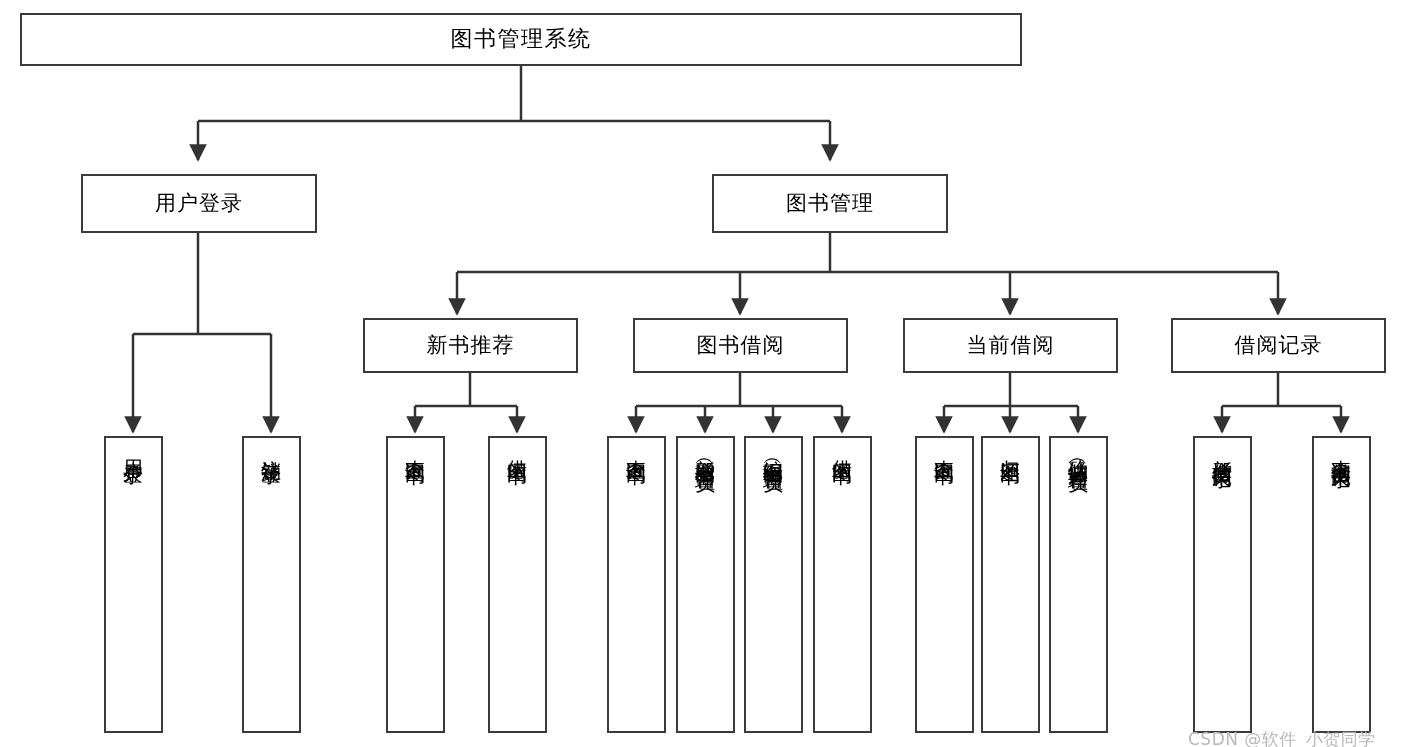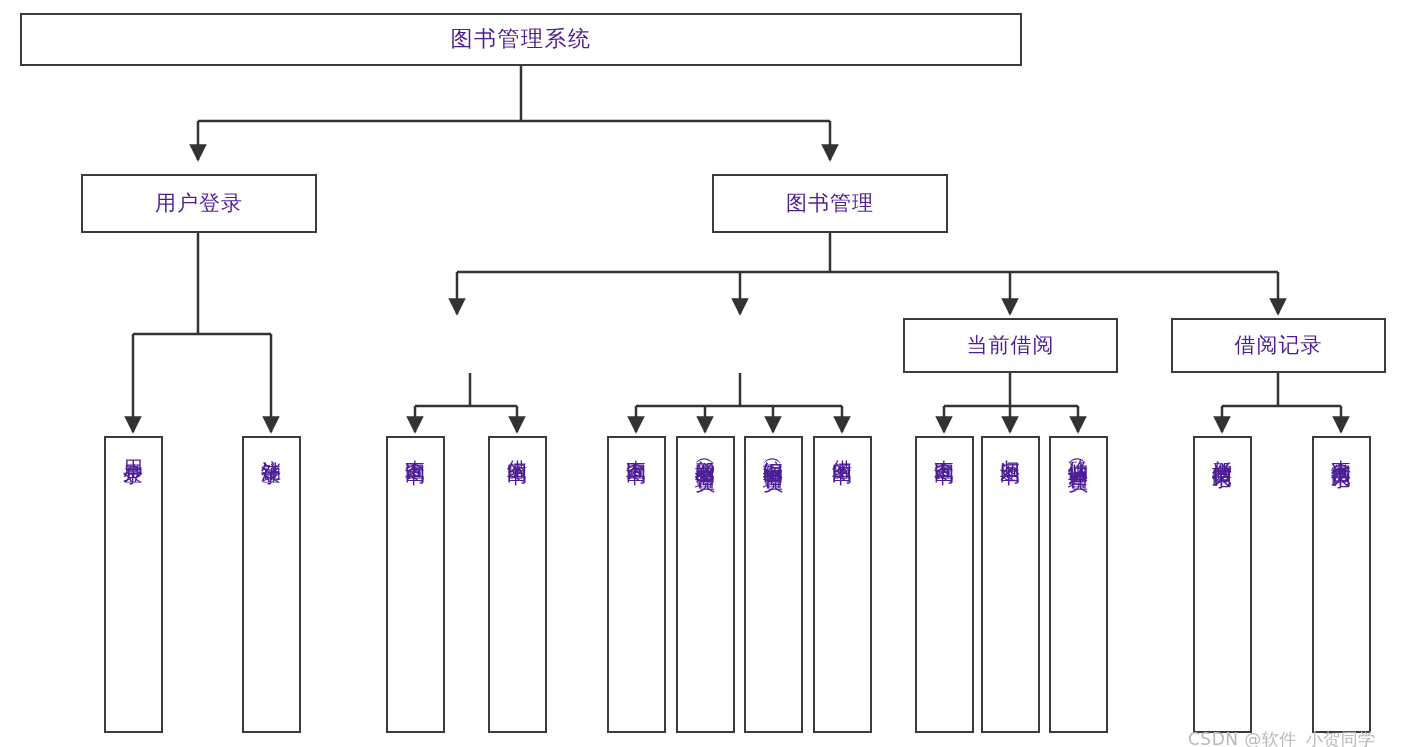--- a/index.html
+++ b/index.html
@@ -26,21 +26,21 @@
     pointer-events: none;
   }
   .node {
     position: absolute;
     box-sizing: border-box;
     background: #ffffff;
     border: 2px solid #3b3b3b;
     display: flex;
     align-items: center;
     justify-content: center;
-    color: #4c1d95;
+    color: #000000;
     z-index: 2;
   }
   .node .label {
     display: block;
     line-height: 1.28;
     letter-spacing: 0.5px;
     white-space: nowrap;
   }
   .node.horizontal .label {
     font-size: 21px;
@@ -134,21 +134,27 @@
   </div>
 
   <div class="node horizontal" style="left:81px; top:174px; width:236px; height:59px;">
     <span class="label">用户登录</span>
   </div>
 
   <div class="node horizontal" style="left:712px; top:174px; width:236px; height:59px;justify-content:center;">
     <span class="label">图书管理</span>
   </div>
 
-
+  <div class="node horizontal" style="left:363px; top:318px; width:215px; height:55px;">
+    <span class="label">新书推荐</span>
+  </div>
+
+  <div class="node horizontal" style="left:633px; top:318px; width:215px; height:55px;">
+    <span class="label">图书借阅</span>
+  </div>
 
   <div class="node horizontal" style="left:1171px; top:318px; width:215px; height:55px;">
     <span class="label">借阅记录</span>
   </div>
 
   <div class="node horizontal" style="left:903px; top:318px; width:215px; height:55px;">
     <span class="label">当前借阅</span>
   </div>
 
   <div class="node vertical" style="left:104px; top:436px; width:59px; height:297px;">

